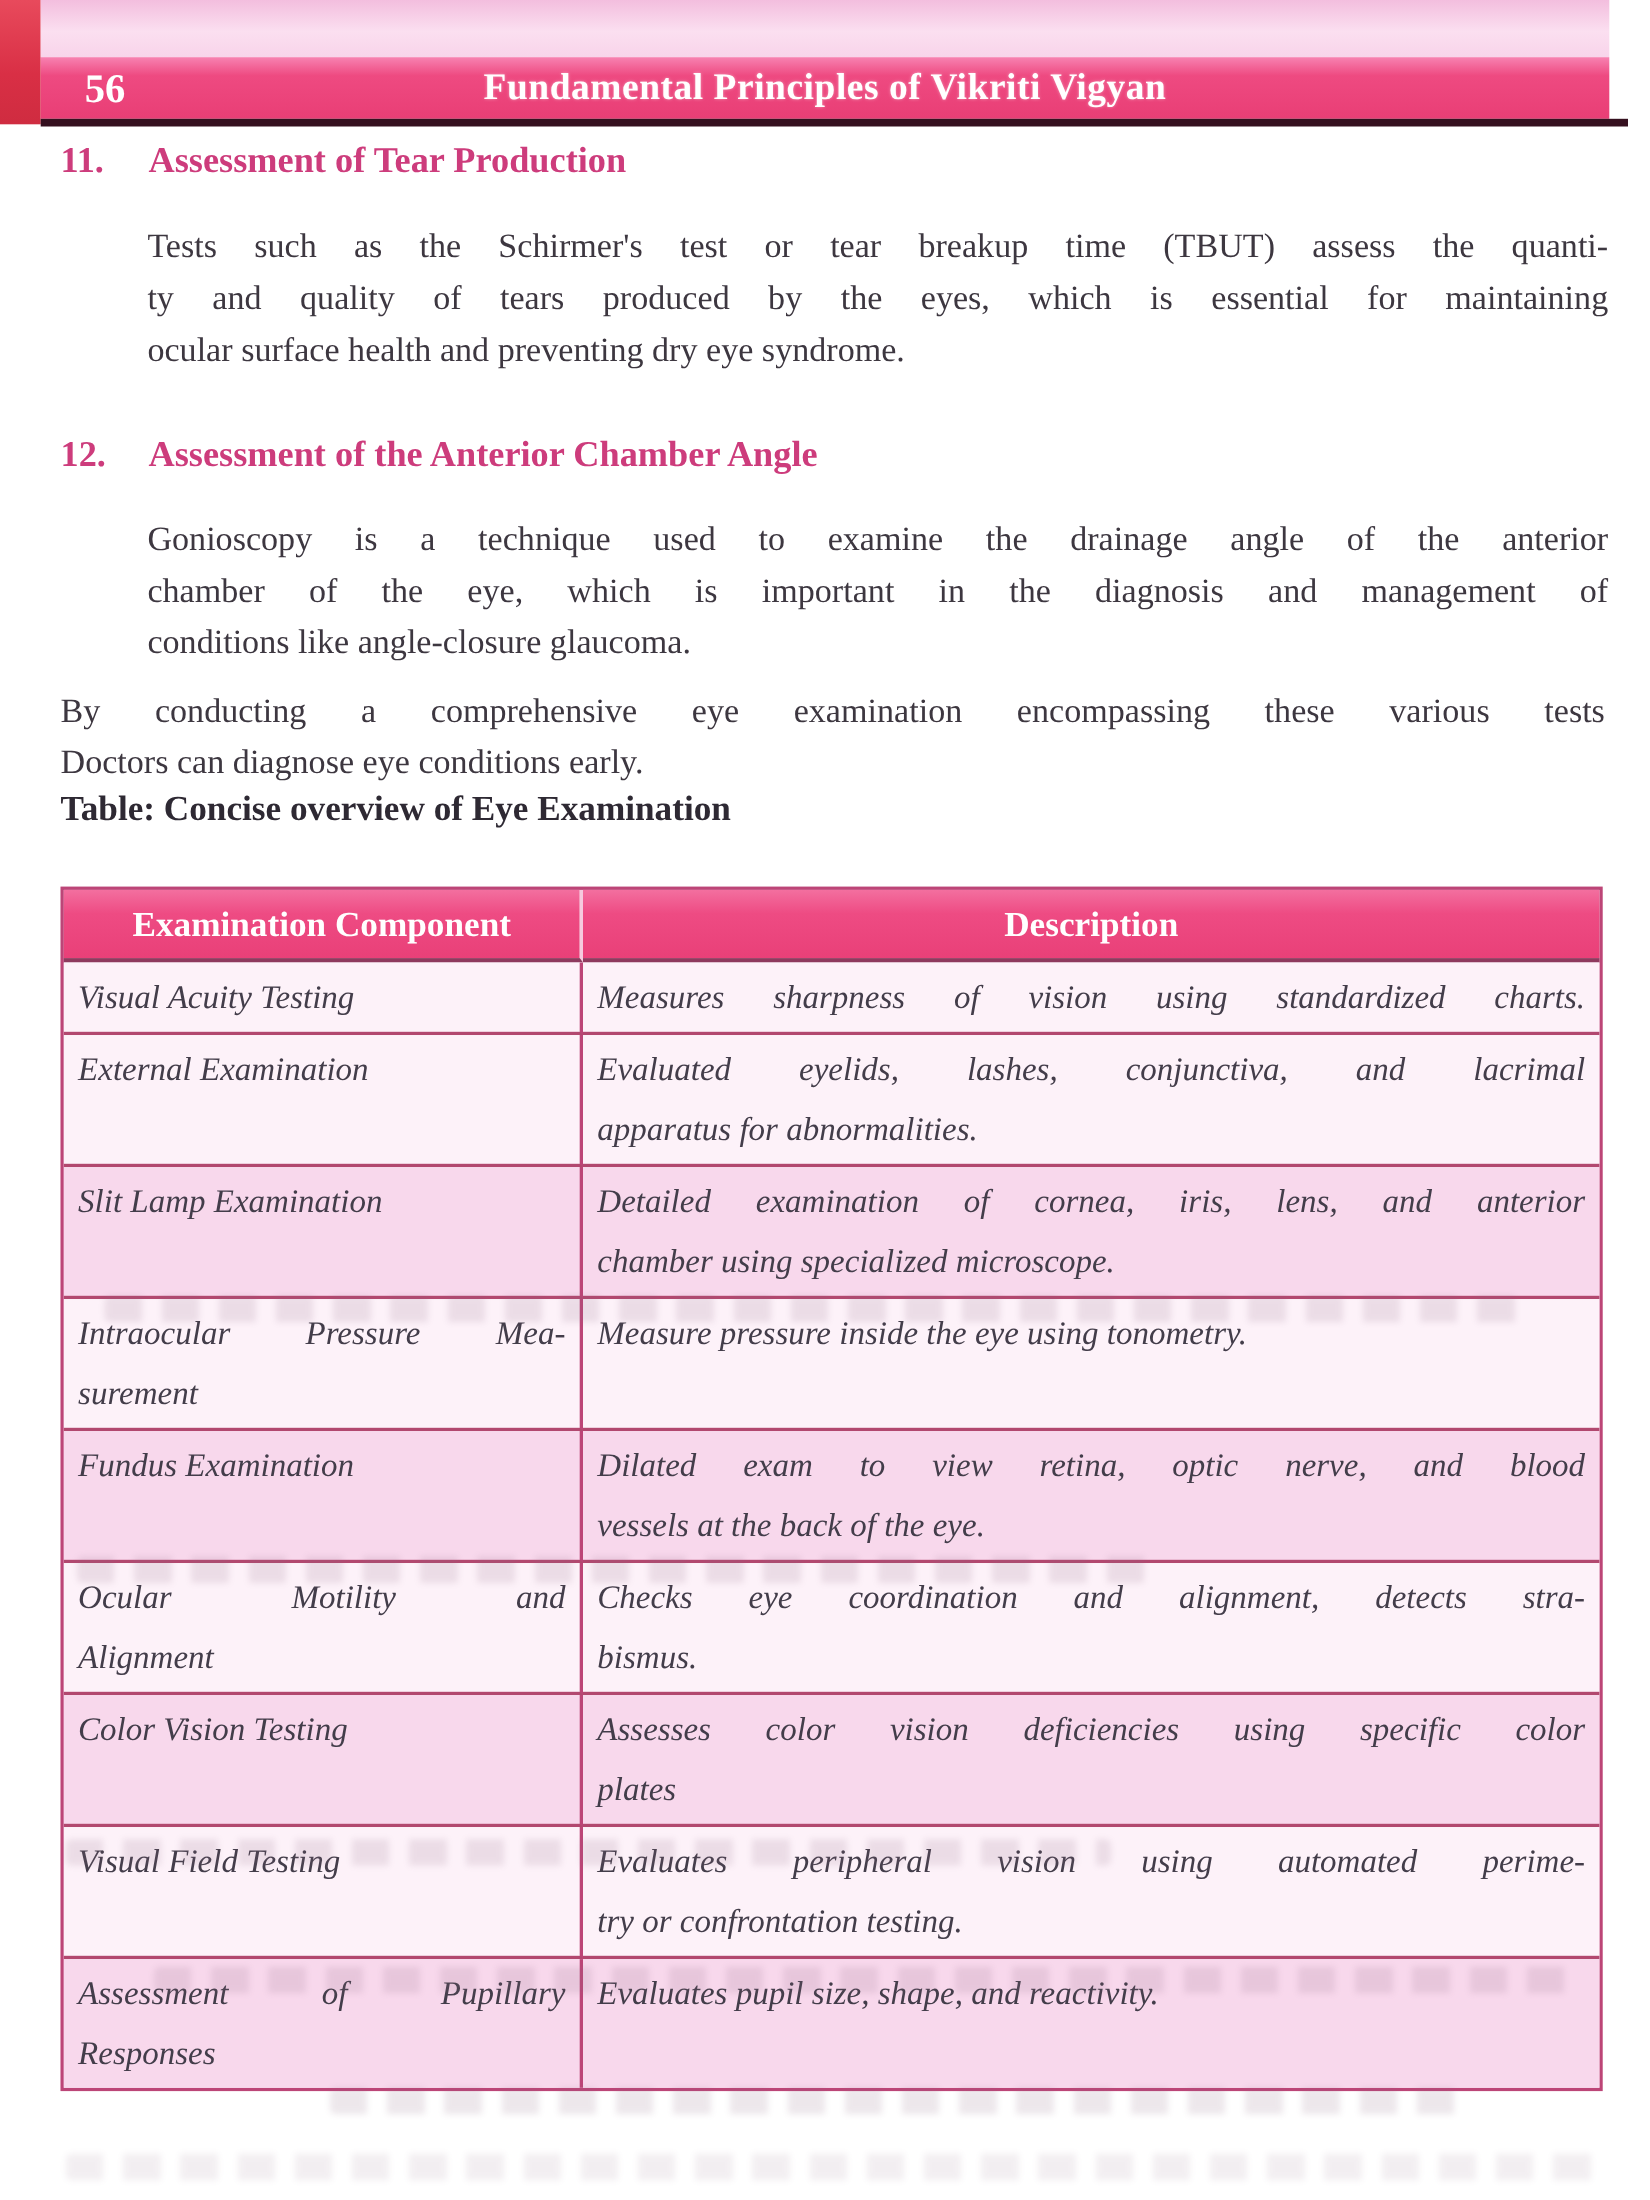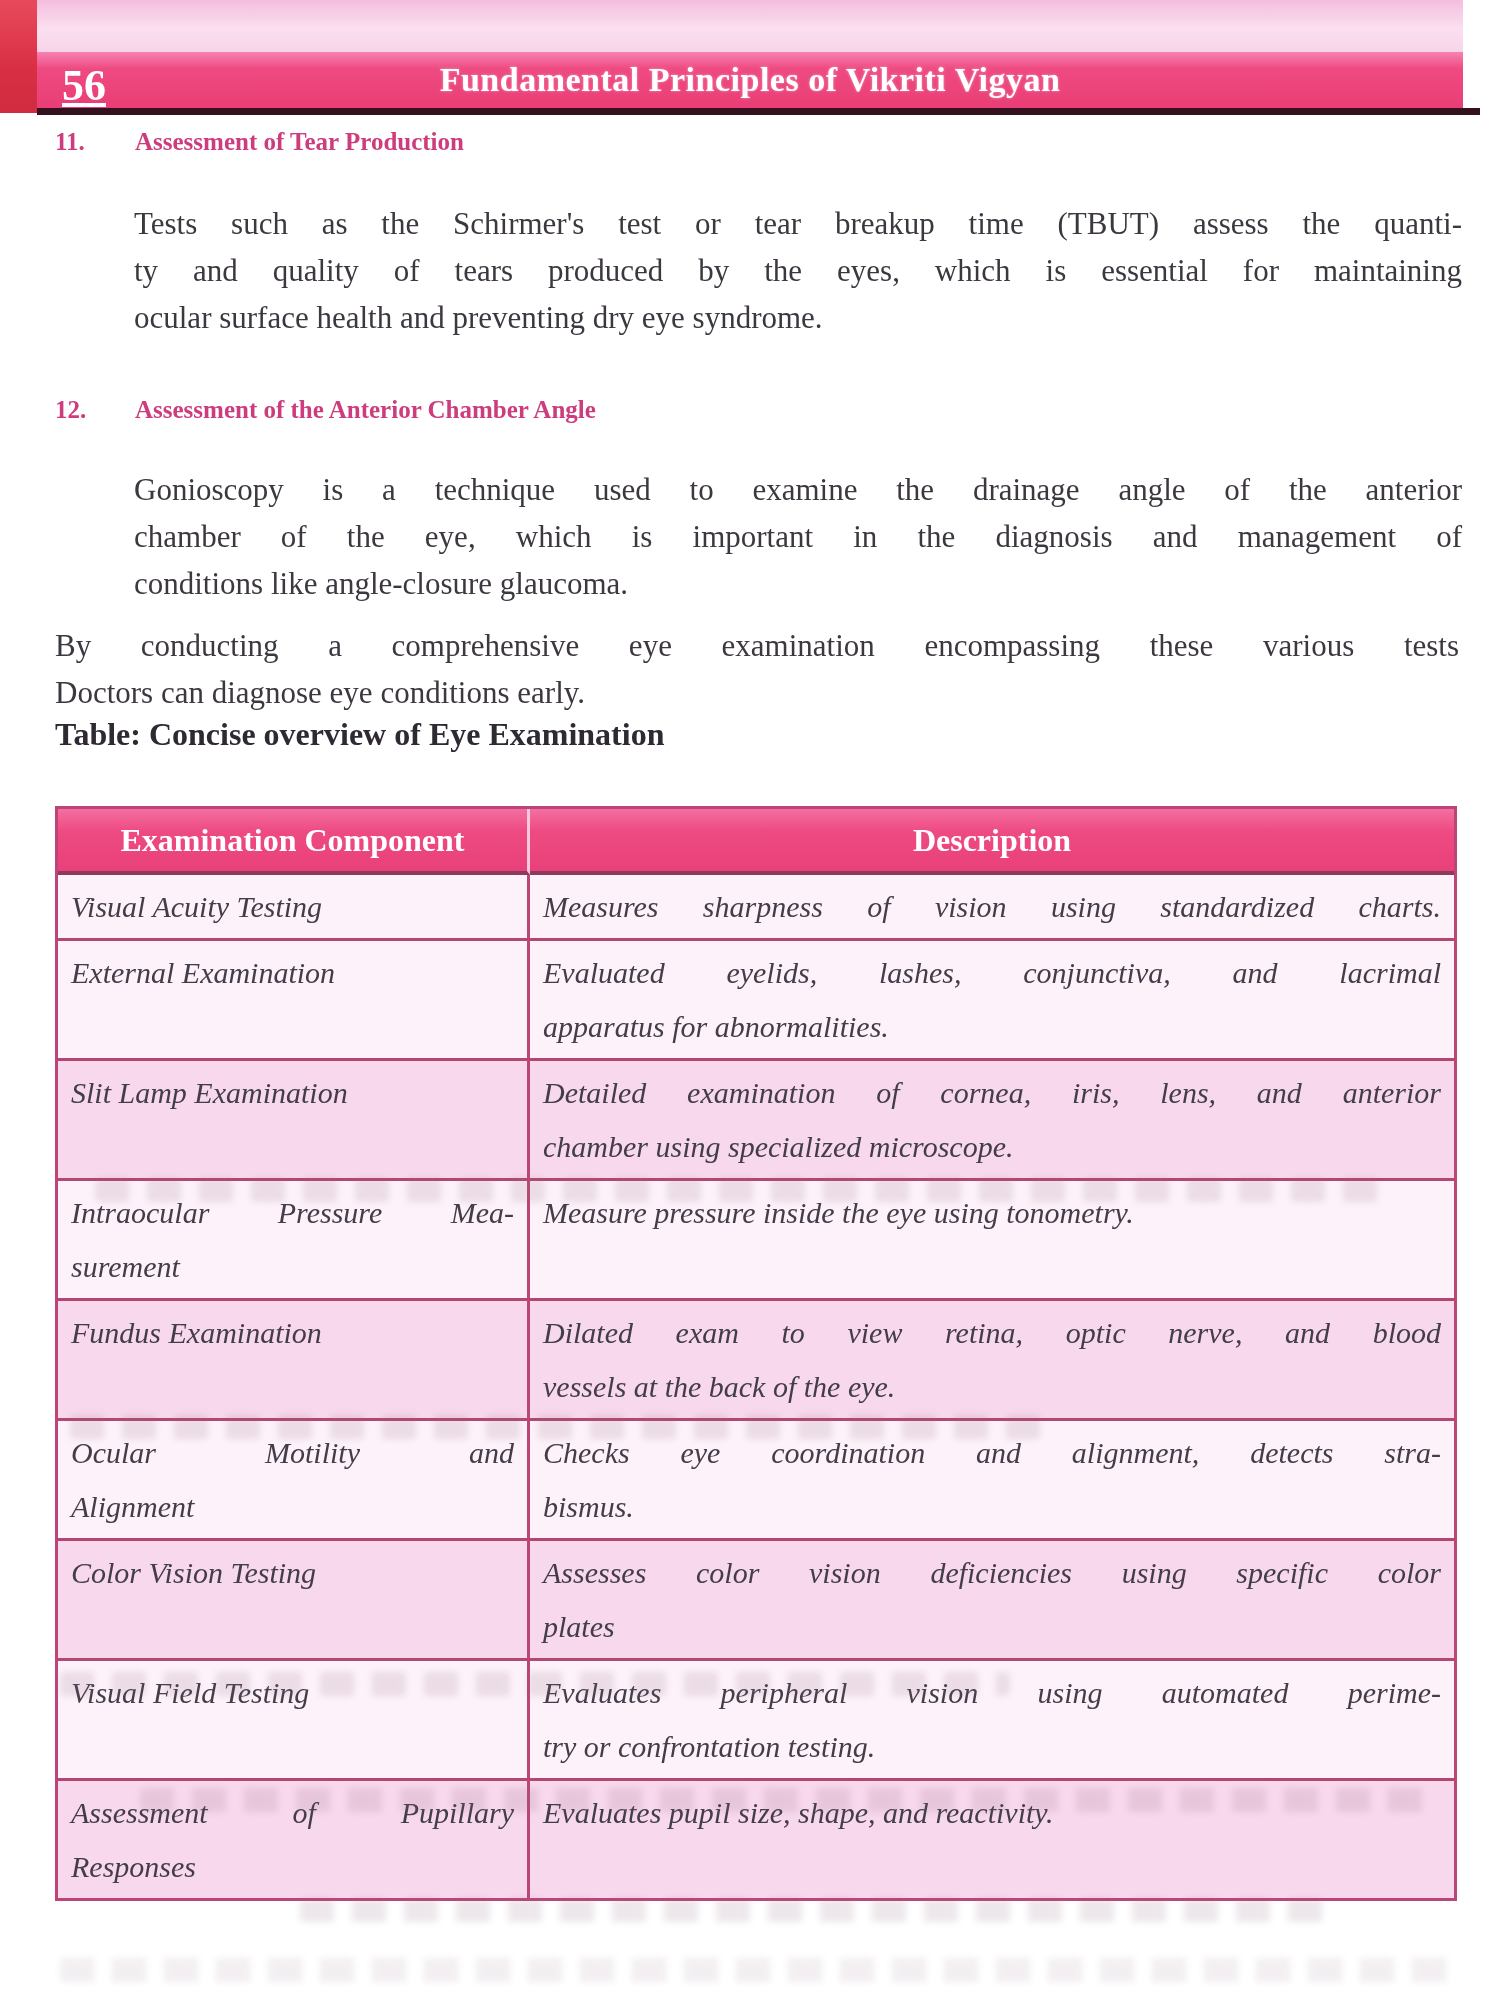--- a/index.html
+++ b/index.html
@@ -7,27 +7,27 @@
         font-family:"Liberation Serif", serif;color:#3f3944;}
 
   
   .spine-strip{position:absolute;left:0;top:0;width:37px;height:113px;
                background:linear-gradient(180deg,#e84a5c 0%,#d92f45 60%,#cf2c40 100%);}
   .top-band{position:absolute;left:37px;top:0;width:1426px;height:52px;
             background:linear-gradient(180deg,#f3bede 0%,#fbdff0 55%,#f8d4ea 100%);}
   .header-bar{position:absolute;left:37px;top:52px;width:1426px;height:56px;
               background:linear-gradient(180deg,#f782b1 0%,#ee4a81 30%,#e93e75 100%);
               display:flex;align-items:center;justify-content:center;}
-  .page-number{position:absolute;left:25px;top:8px;font-size:44px;font-weight:bold;color:#ffffff;text-decoration:underline;}
+  .page-number{position:absolute;left:40px;top:8px;font-size:37px;font-weight:bold;color:#ffffff;}
   .header-title{font-size:34px;font-weight:bold;color:#ffffff;letter-spacing:.5px;
                 text-shadow:0 0 3px rgba(255,255,255,.45);}
   .header-rule{position:absolute;left:37px;top:108px;width:1443px;height:7px;background:#35101f;}
 
   
-  .sec-heading{position:absolute;left:55px;width:1405px;font-size:25px;font-weight:bold;color:#cd3c7c;}
+  .sec-heading{position:absolute;left:55px;width:1405px;font-size:33px;font-weight:bold;color:#cd3c7c;}
   .sec-num{display:inline-block;width:80px;}
   .para{position:absolute;font-size:31px;line-height:47px;color:#3d3740;}
   .para .pl{text-align:justify;text-align-last:justify;}
   .para .pl.last{text-align-last:left;}
   #para-11{left:134px;top:200px;width:1328px;}
   #heading-11{top:128px;}
   #heading-12{top:396px;}
   #para-12{left:134px;top:466px;width:1328px;}
   #closing-para{left:55px;top:622px;width:1404px;}
   .table-title{position:absolute;left:55px;top:716px;font-size:32px;font-weight:bold;color:#2e2933;}

